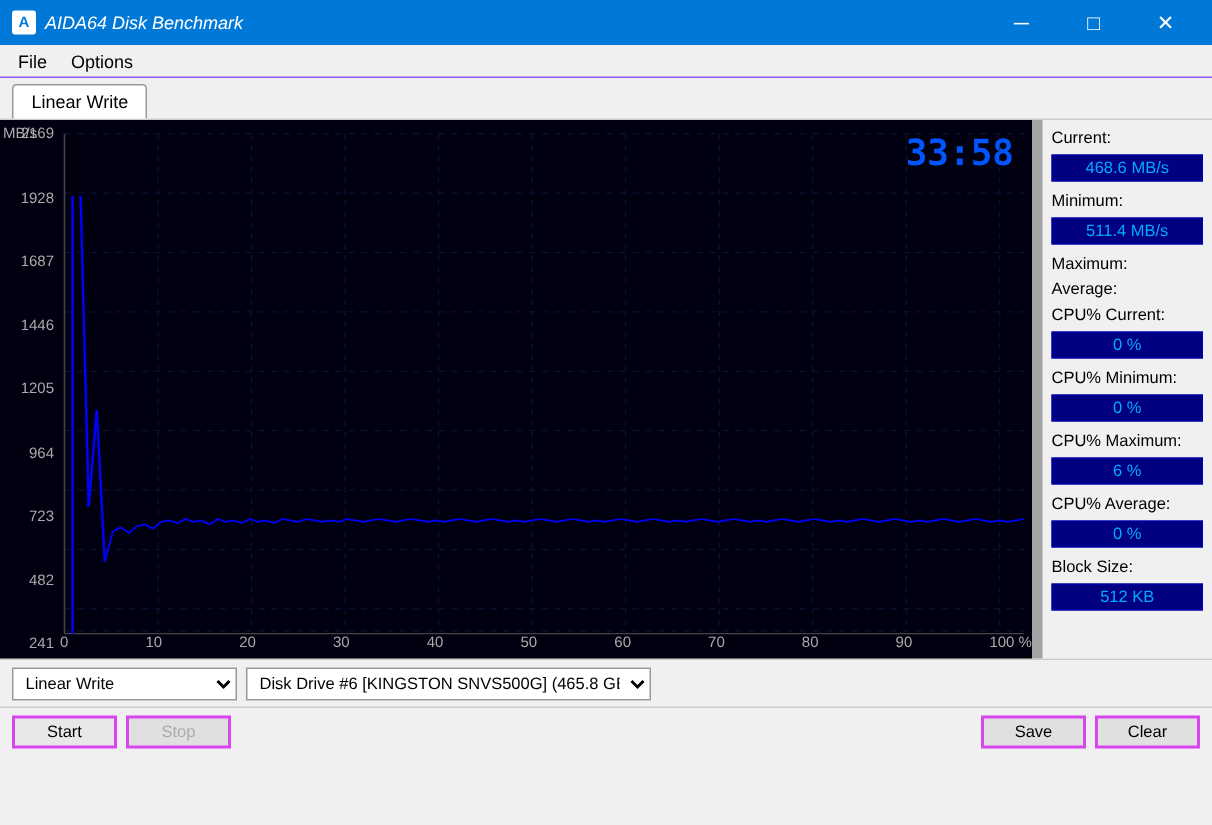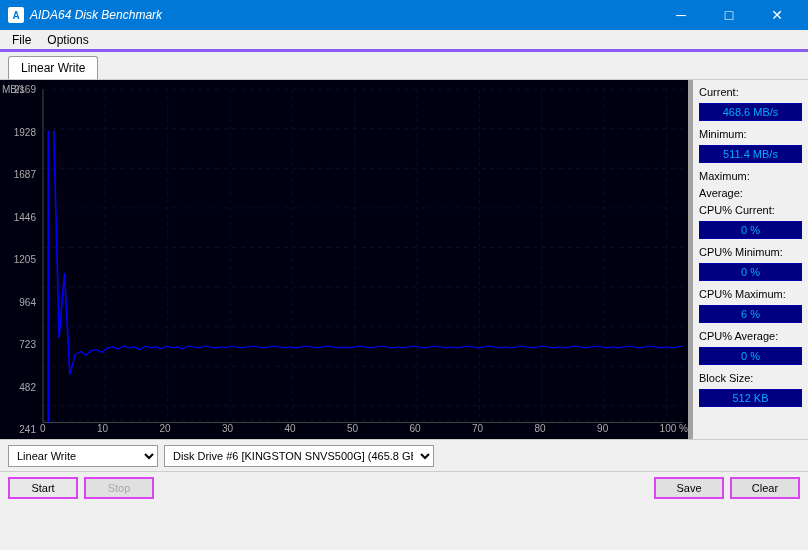--- a/index.html
+++ b/index.html
@@ -28,21 +28,21 @@
       color: white; cursor: pointer; font-size: 14px;
       display: flex; align-items: center; justify-content: center;
     }
 
     
     .menu-bar {
       background: #f0f0f0;
       height: 22px;
       display: flex;
       align-items: center;
-      border-bottom: 3px solid #8b5cf6;
+      border-bottom: 1px solid #8b5cf6;
       padding: 0 4px;
     }
     .menu-item {
       padding: 2px 8px;
       cursor: pointer;
       font-size: 12px;
     }
 
     
     .tab-bar {
@@ -82,21 +82,21 @@
     }
 
     
     .stats-panel {
       width: 120px;
       background: #f0f0f0;
       padding: 6px 6px;
       display: flex;
       flex-direction: column;
       gap: 4px;
-      border-left: 5px solid #a3a3a3;
+      border-left: 7px solid #a3a3a3;
     }
     .stat-label {
       font-size: 11px;
       color: #000;
       margin-bottom: 1px;
     }
     .stat-value {
       background: #000080;
       color: #00aaff;
       font-size: 11px;
@@ -212,20 +212,21 @@
 </div>
 
 <div class="tab-bar">
   <div class="tab active">Linear Write</div>
 </div>
 
 <div class="main-content">
 
   <div class="chart-area">
     <span class="mb-label">MB/s</span>
+    <div class="timer-display">33:58</div>
 
     <div class="y-axis">
       <span class="y-label">2169</span>
       <span class="y-label">1928</span>
       <span class="y-label">1687</span>
       <span class="y-label">1446</span>
       <span class="y-label">1205</span>
       <span class="y-label">964</span>
       <span class="y-label">723</span>
       <span class="y-label">482</span>

